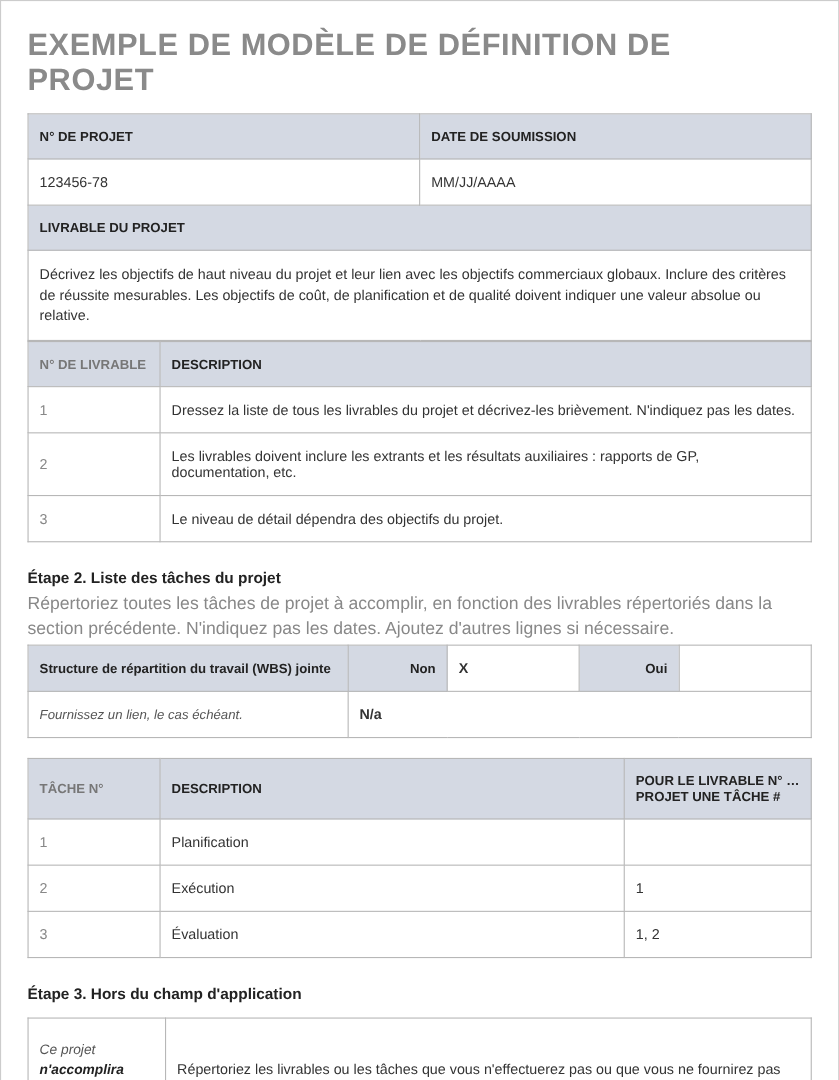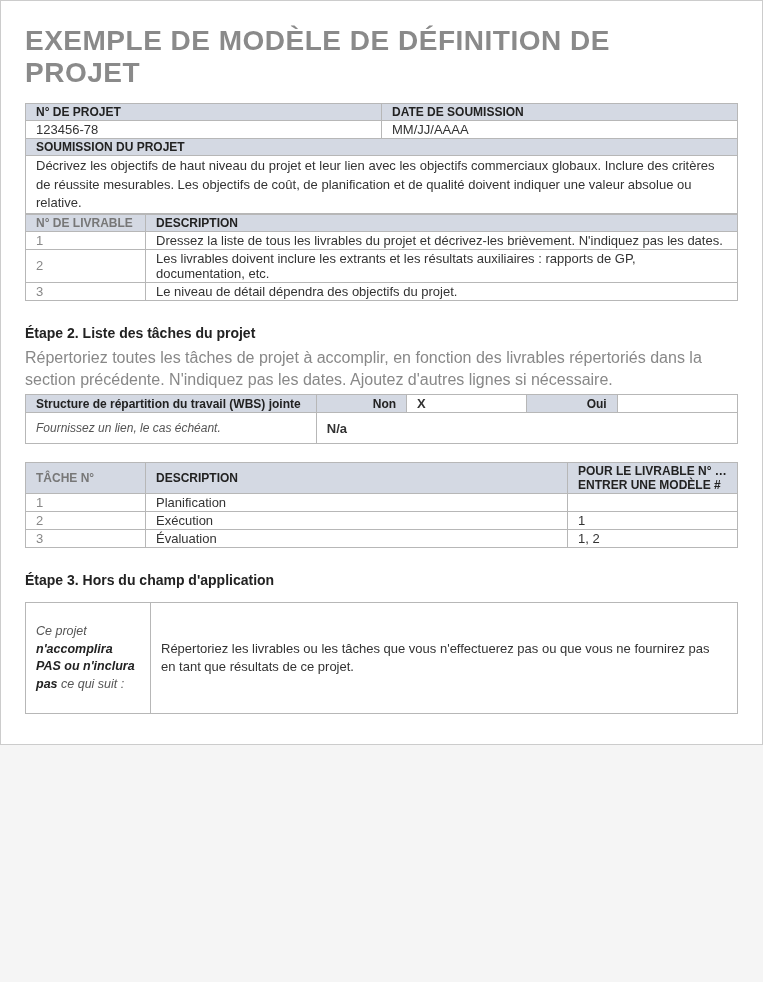--- a/index.html
+++ b/index.html
@@ -43,21 +43,21 @@
     color: #333;
     margin: 6px 0 10px 0;
   }
   table {
     border-collapse: collapse;
     width: 100%;
     font-size: 13px;
   }
   th, td {
     border: 1px solid #b7b7b7;
-    padding: 1px 10px;
+    padding: 13px 10px;
     text-align: left;
     vertical-align: middle;
   }
   th {
     background: #d4d9e3;
     font-weight: 700;
     color: #222;
     font-size: 12px;
   }
   .num-col { width: 120px; color: #777; }
@@ -82,21 +82,21 @@
     <tbody>
         <tr>
       <th style="width:50%">N° DE PROJET</th>
       <th style="width:50%">DATE DE SOUMISSION</th>
     </tr>
     <tr>
       <td>123456-78</td>
       <td>MM/JJ/AAAA</td>
     </tr>
     <tr>
-      <th colspan="2">SOUMISSION DU PROJET</th>
+      <th colspan="2">LIVRABLE DU PROJET</th>
     </tr>
     <tr>
       <td colspan="2" style="line-height:1.4">Décrivez les objectifs de haut niveau du projet et leur lien avec les objectifs commerciaux globaux.  Inclure des critères de réussite mesurables.  Les objectifs de coût, de planification et de qualité doivent indiquer une valeur absolue ou relative.</td>
     </tr>
   </tbody>
     </table>
 
   <table>
     <tbody>
         <tr>
@@ -137,21 +137,21 @@
   </tbody>
     </table>
 
   <div class="spacer-18"></div>
 
   <table>
     <tbody>
         <tr>
       <th class="num-col">TÂCHE N°</th>
       <th>DESCRIPTION</th>
-      <th class="task-col-deliv">POUR LE LIVRABLE N° … ENTRER UNE MODÈLE #</th>
+      <th class="task-col-deliv">POUR LE LIVRABLE N° … PROJET UNE TÂCHE #</th>
     </tr>
     <tr>
       <td class="grey-num">1</td>
       <td>Planification</td>
       <td></td>
     </tr>
     <tr>
       <td class="grey-num">2</td>
       <td>Exécution</td>
       <td>1</td>

